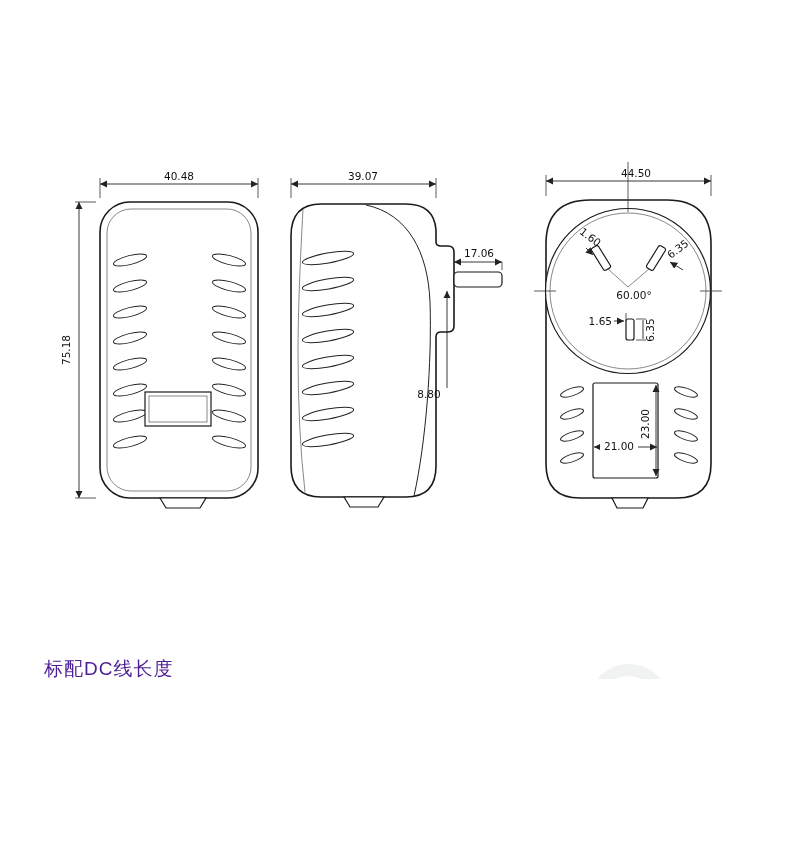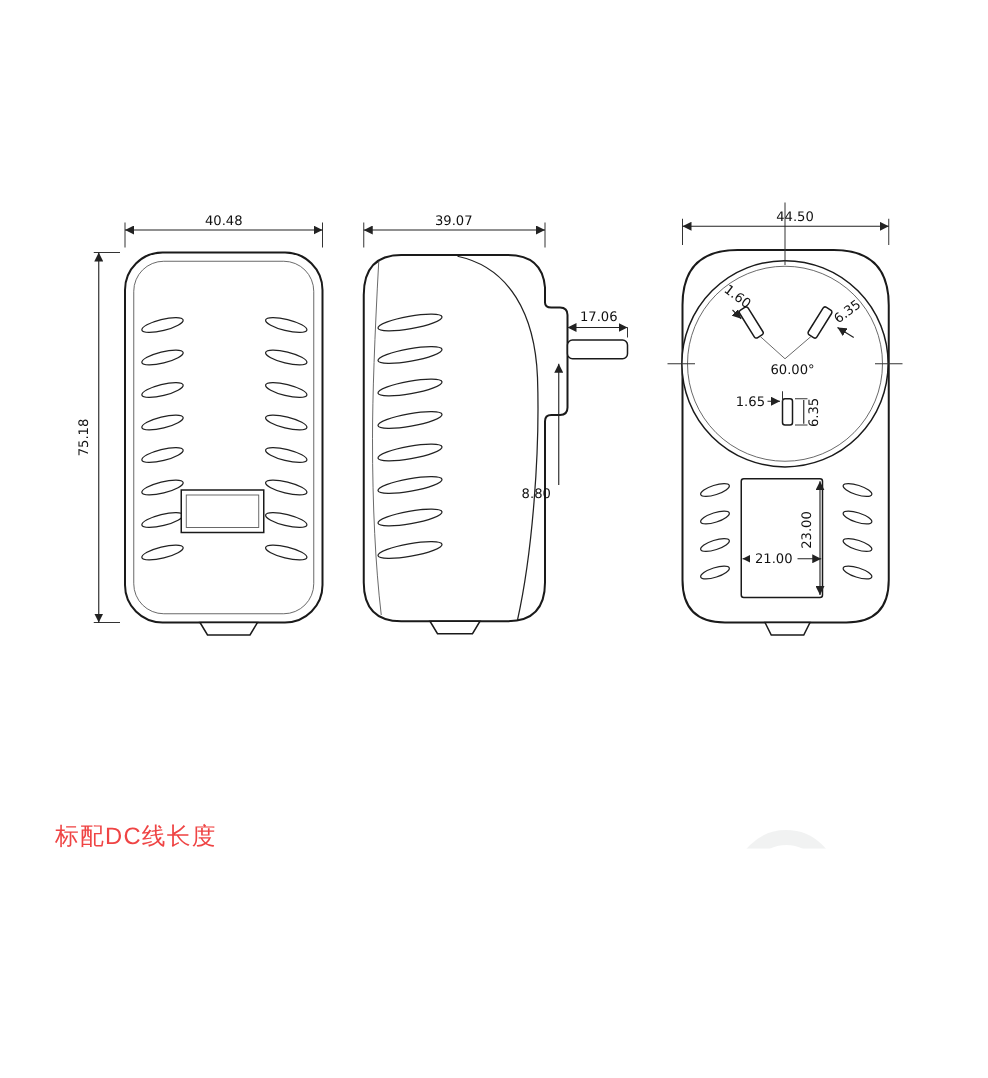--- a/index.html
+++ b/index.html
@@ -6,21 +6,21 @@
   .page{position:relative;width:790px;height:679px;background:#ffffff;overflow:hidden;
         font-family:"Liberation Sans",sans-serif;}
   svg text{font-family:"DejaVu Sans",sans-serif;font-size:10.5px;fill:#111;}
   .o1{fill:#ffffff;stroke:#1a1a1a;stroke-width:1.6;}
   .part{fill:#ffffff;stroke:#1a1a1a;stroke-width:1.2;}
   .thin{fill:none;stroke:#555;stroke-width:0.7;}
   .mid{fill:none;stroke:#222;stroke-width:1;}
   .slot{fill:#ffffff;stroke:#222;stroke-width:1;}
   .ext{stroke:#333;stroke-width:0.8;fill:none;}
   .dimln{stroke:#222;stroke-width:0.9;fill:none;}
-  .section-title{position:absolute;left:44px;top:656px;font-size:19px;color:#ef4444;letter-spacing:1px;}
+  .section-title{position:absolute;left:44px;top:656px;font-size:19px;color:#4c1d95;letter-spacing:1px;}
   .wm{position:absolute;pointer-events:none;border-radius:50%;}
   .wm-left{left:55px;top:684px;width:52px;height:52px;border:10px solid #e3e6e5;opacity:.55;}
   .wm-right{left:588px;top:664px;width:58px;height:58px;border:12px solid #e6e8e7;opacity:.55;}
   .plug-left{position:absolute;left:54px;top:713px;width:20px;height:14px;background:#8f8f8f;border-radius:2px;}
   .plug-left::before{content:"";position:absolute;left:-6px;top:3px;width:6px;height:8px;background:#707070;}
   .cable-line{position:absolute;left:74px;top:720px;width:578px;height:2px;background:#9aa39f;}
   .adapter-collar{position:absolute;left:644px;top:710px;width:9px;height:18px;background:#101010;border-radius:2px;}
   .adapter-body{position:absolute;left:650px;top:695px;width:108px;height:48px;background:#0c0c0c;
                 border-radius:8px 26px 26px 8px;}
   .tail{position:absolute;left:750px;top:726px;width:40px;height:36px;}

